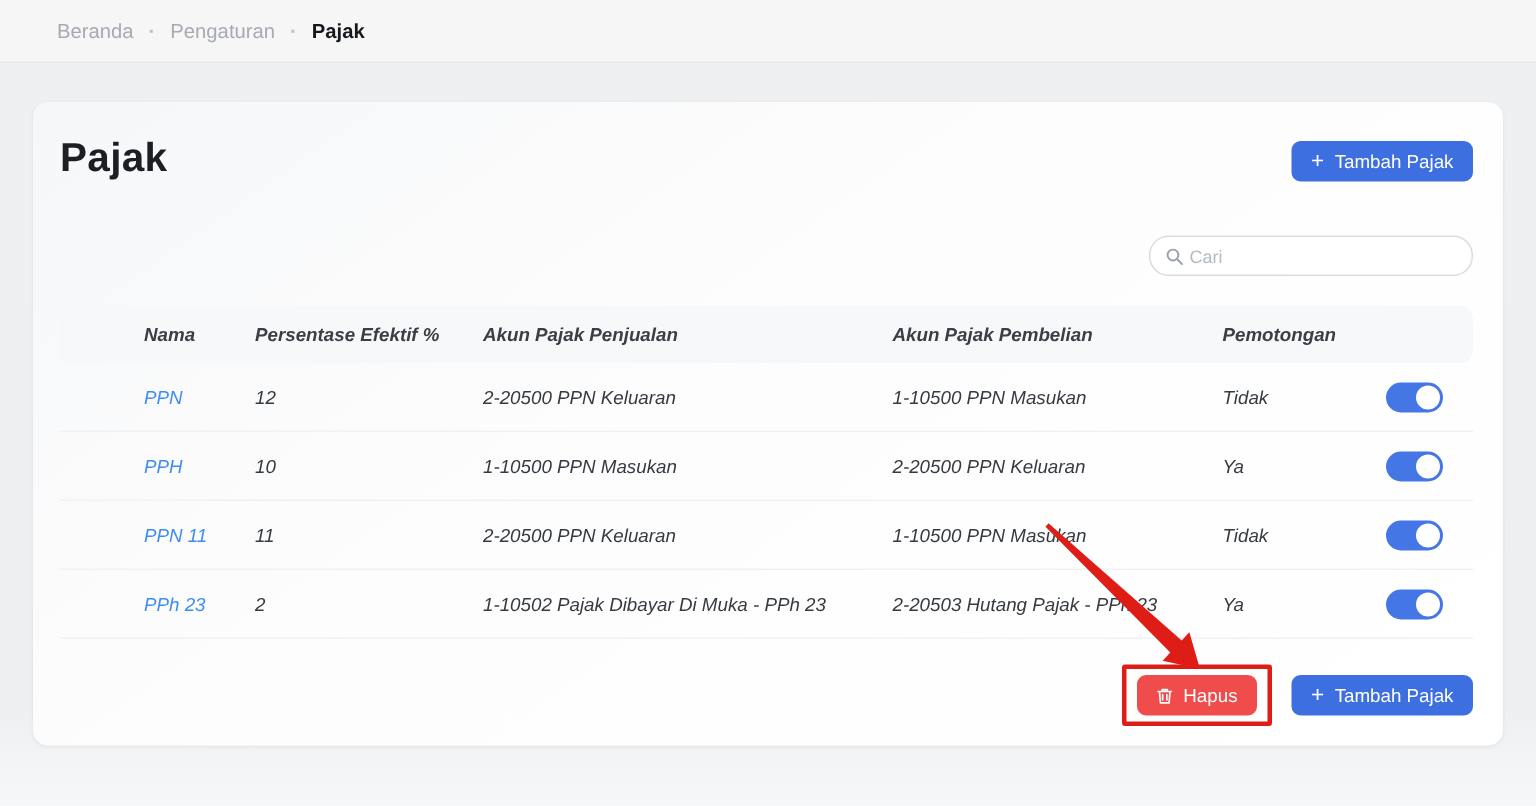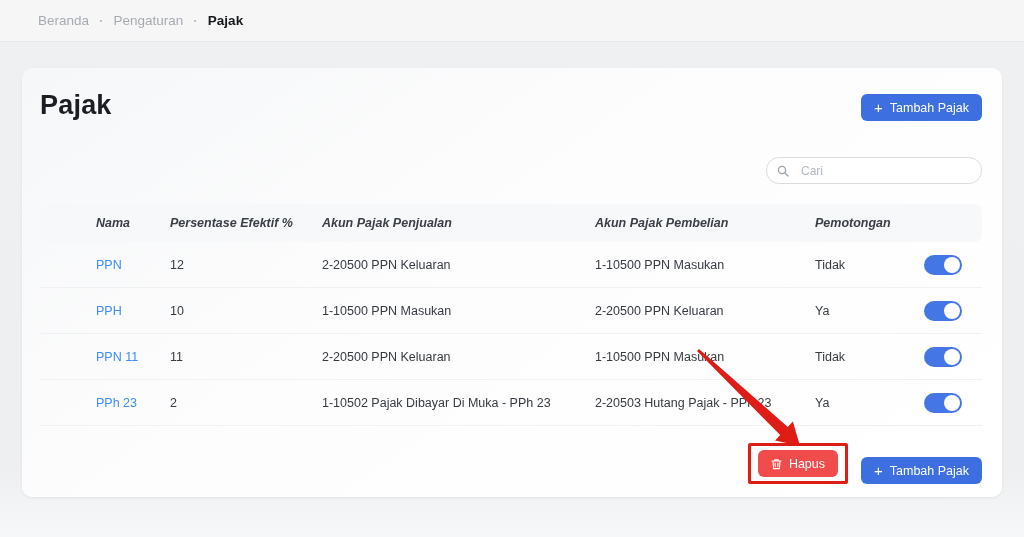--- a/index.html
+++ b/index.html
@@ -40,21 +40,21 @@
   .btn-blue { background:#3e6fe1; }
   .btn-red  { background:#f04c4c; }
   .plus-glyph { font-size:15px; font-weight:400; line-height:1; margin-top:-1px; }
 
   .btn-add-top { position:absolute; top:26px; right:20px; }
 
   
   .search-box {
     position:absolute; top:89px; right:20px; width:216px; height:27px;
     background:#fff; border:1px solid #d9dde2; border-radius:13px;
-    display:flex; align-items:center; padding:0 10px; gap:12px;
+    display:flex; align-items:center; padding:0 10px; gap:4px;
   }
   .search-box input {
     border:none; outline:none; flex:1; font-family:inherit;
     font-size:12px; color:#4a4f55; background:transparent;
   }
   .search-box input::placeholder { color:#b4bac1; }
 
   
   .table { position:absolute; left:18px; top:136px; width:942px; }
   .thead {
@@ -65,41 +65,41 @@
     font-size:12.5px; font-weight:700; color:#3a3f46;
     padding-left:15px; position:relative; white-space:nowrap;font-style:italic;
   }
   .th:first-child { padding-left:56px; }
   .th + .th::before {
     content:""; position:absolute; left:0; top:11px; bottom:11px;
     width:1px; background:#e4e6e9;
   }
   .trow {
     display:grid; grid-template-columns:115px 152px 273px 220px 103px 79px;
-    height:46px; align-items:center; border-bottom:1px solid #f0f1f3;
+    height:46px; align-items:center; border-bottom:1px solid #f0f1f3;font-style:italic;
   }
   .td { font-size:12.5px; color:#363b41; padding-left:15px; white-space:nowrap; }
   .td:first-child { padding-left:56px; }
   .td-name { color:#3f8cf2; cursor:pointer; }
   .td-toggle { display:flex; justify-content:center; padding-left:0; }
 
   
   .toggle {
     width:38px; height:20px; border-radius:10px; background:#4576e5;
     position:relative; cursor:pointer; flex:0 0 auto;
   }
   .toggle .knob {
     position:absolute; top:2px; right:2px; width:16px; height:16px;
     border-radius:50%; background:#fff;
   }
 
   
   .card-footer {
     position:absolute; right:20px; bottom:13px;
-    display:flex; align-items:flex-end; gap:13px;
+    display:flex; align-items:center; gap:13px;
   }
   .annotation-box {
     border:3px solid #dd1d16; border-radius:2px; padding:4px 7px;
     display:flex; align-items:center;
   }
 
   
   .arrow-overlay {
     position:absolute; inset:0; width:1024px; height:537px;
     pointer-events:none; z-index:50;

